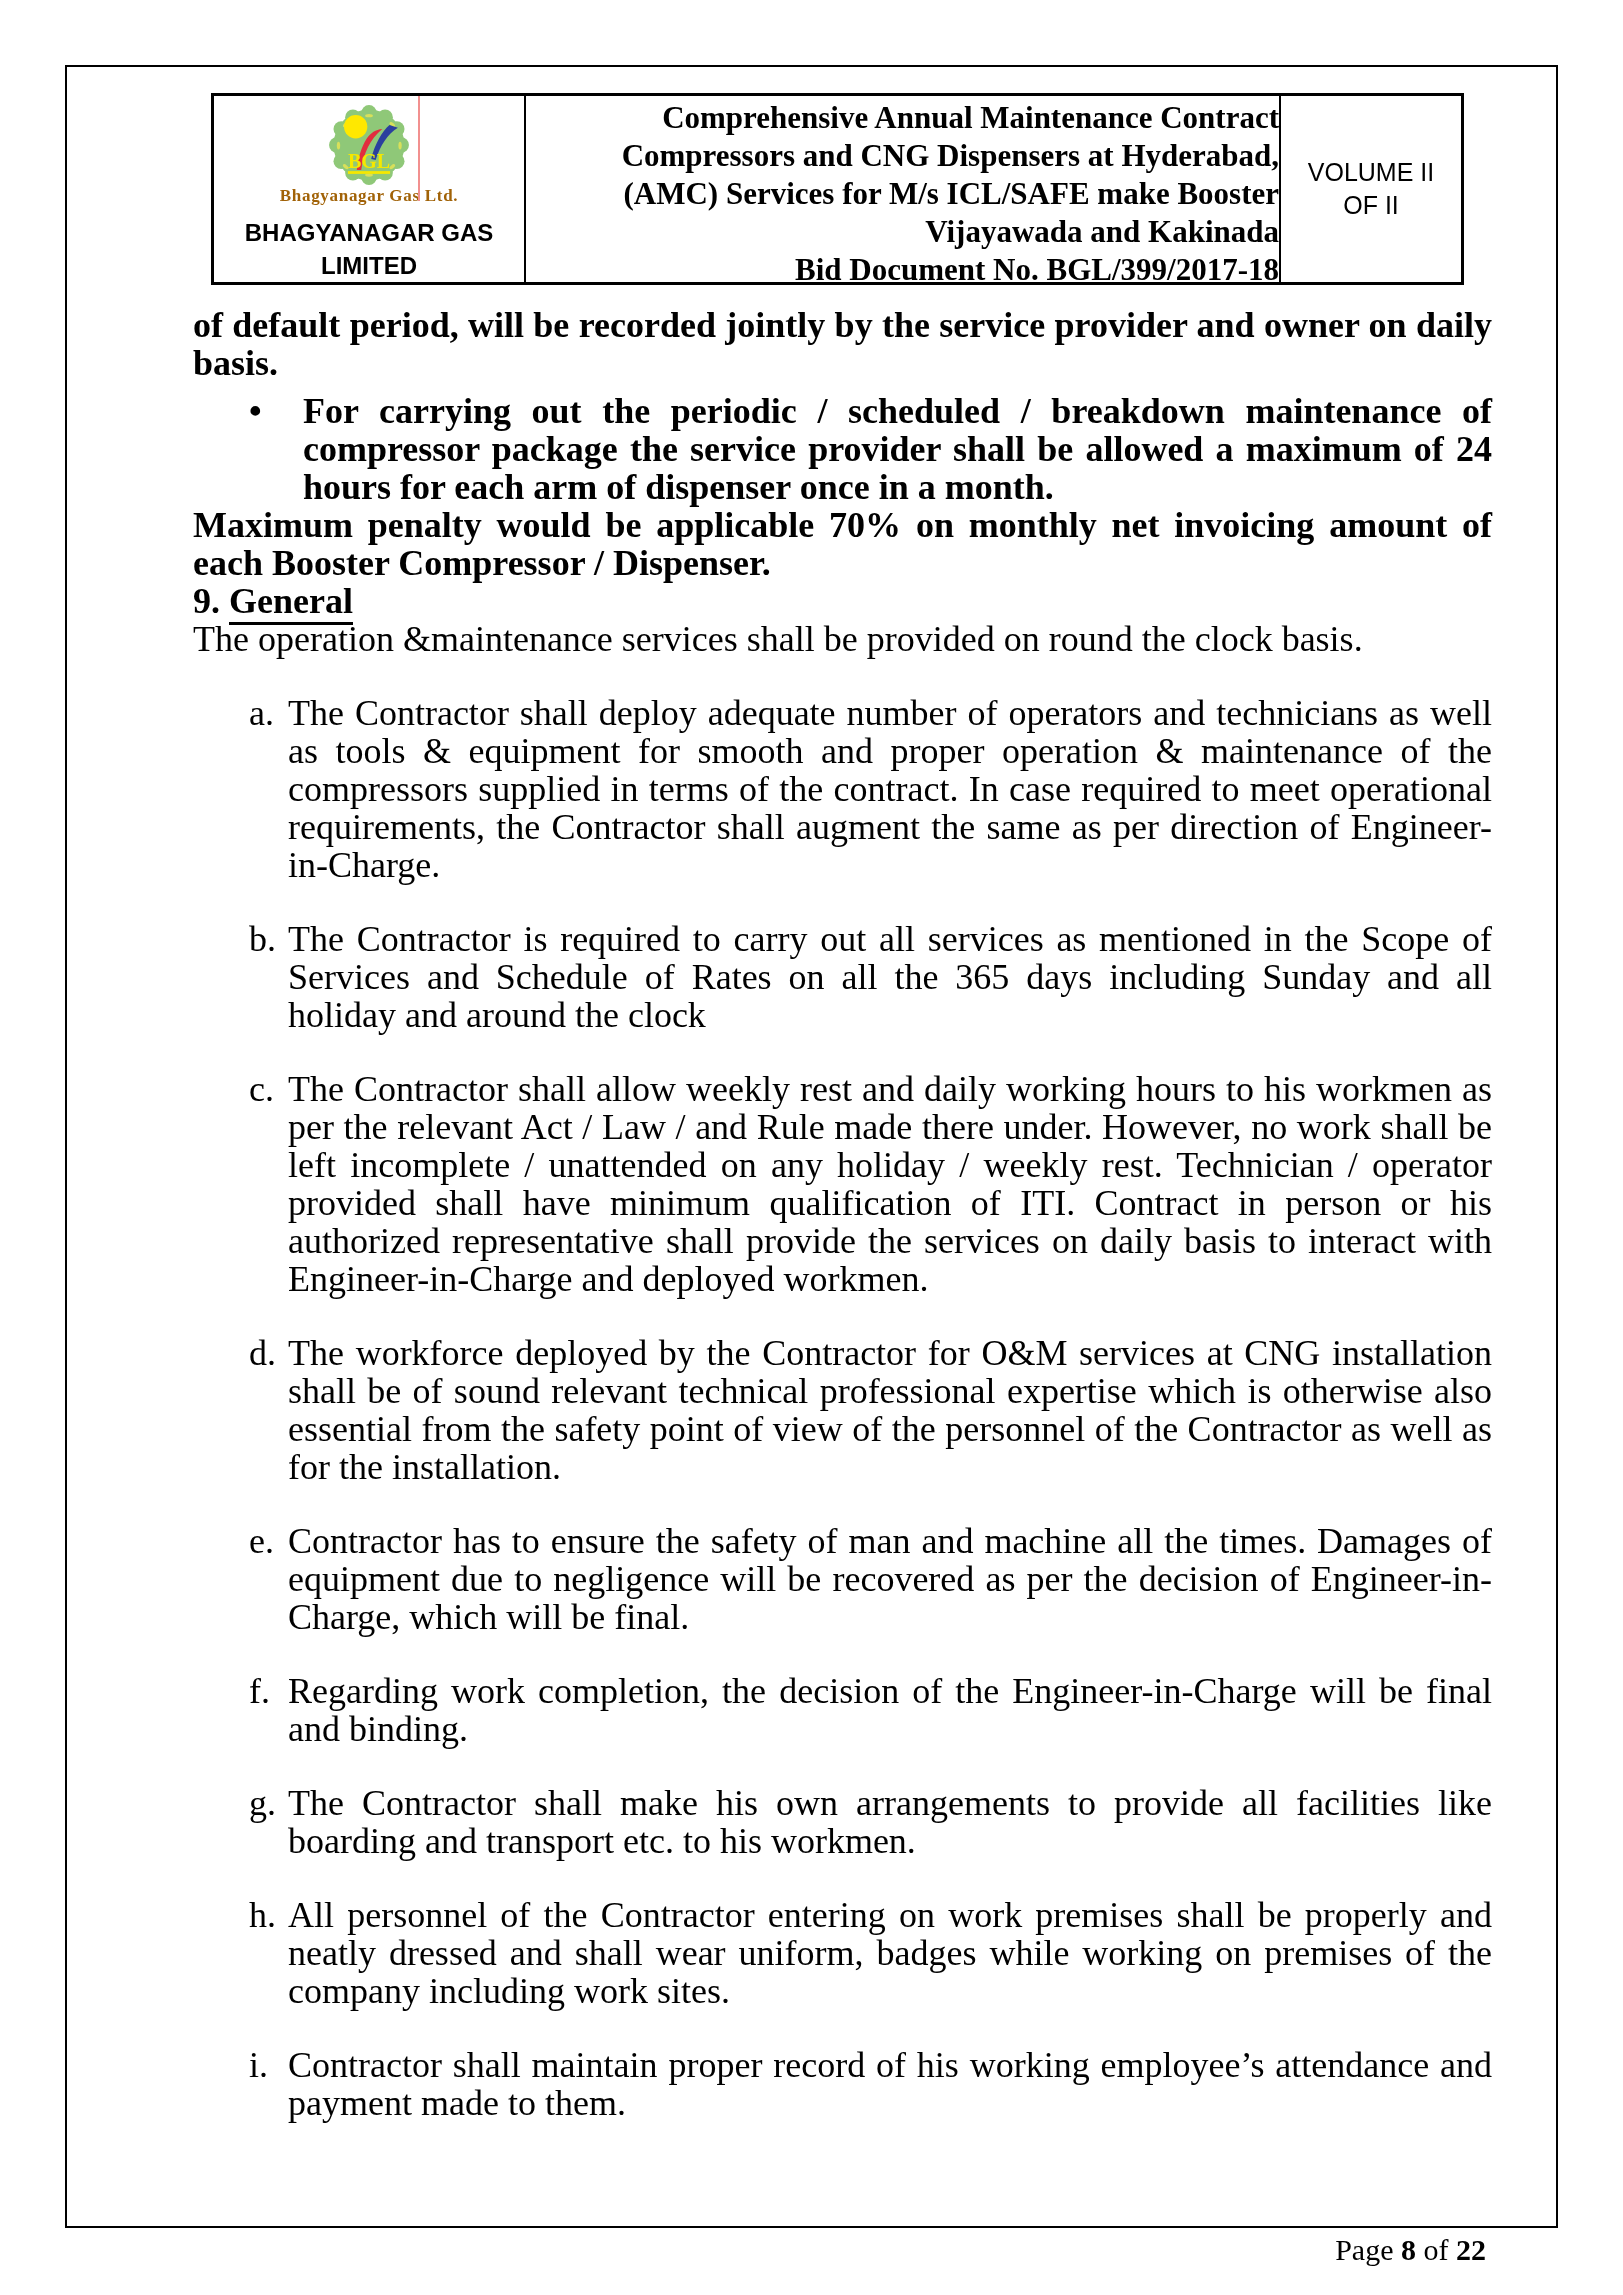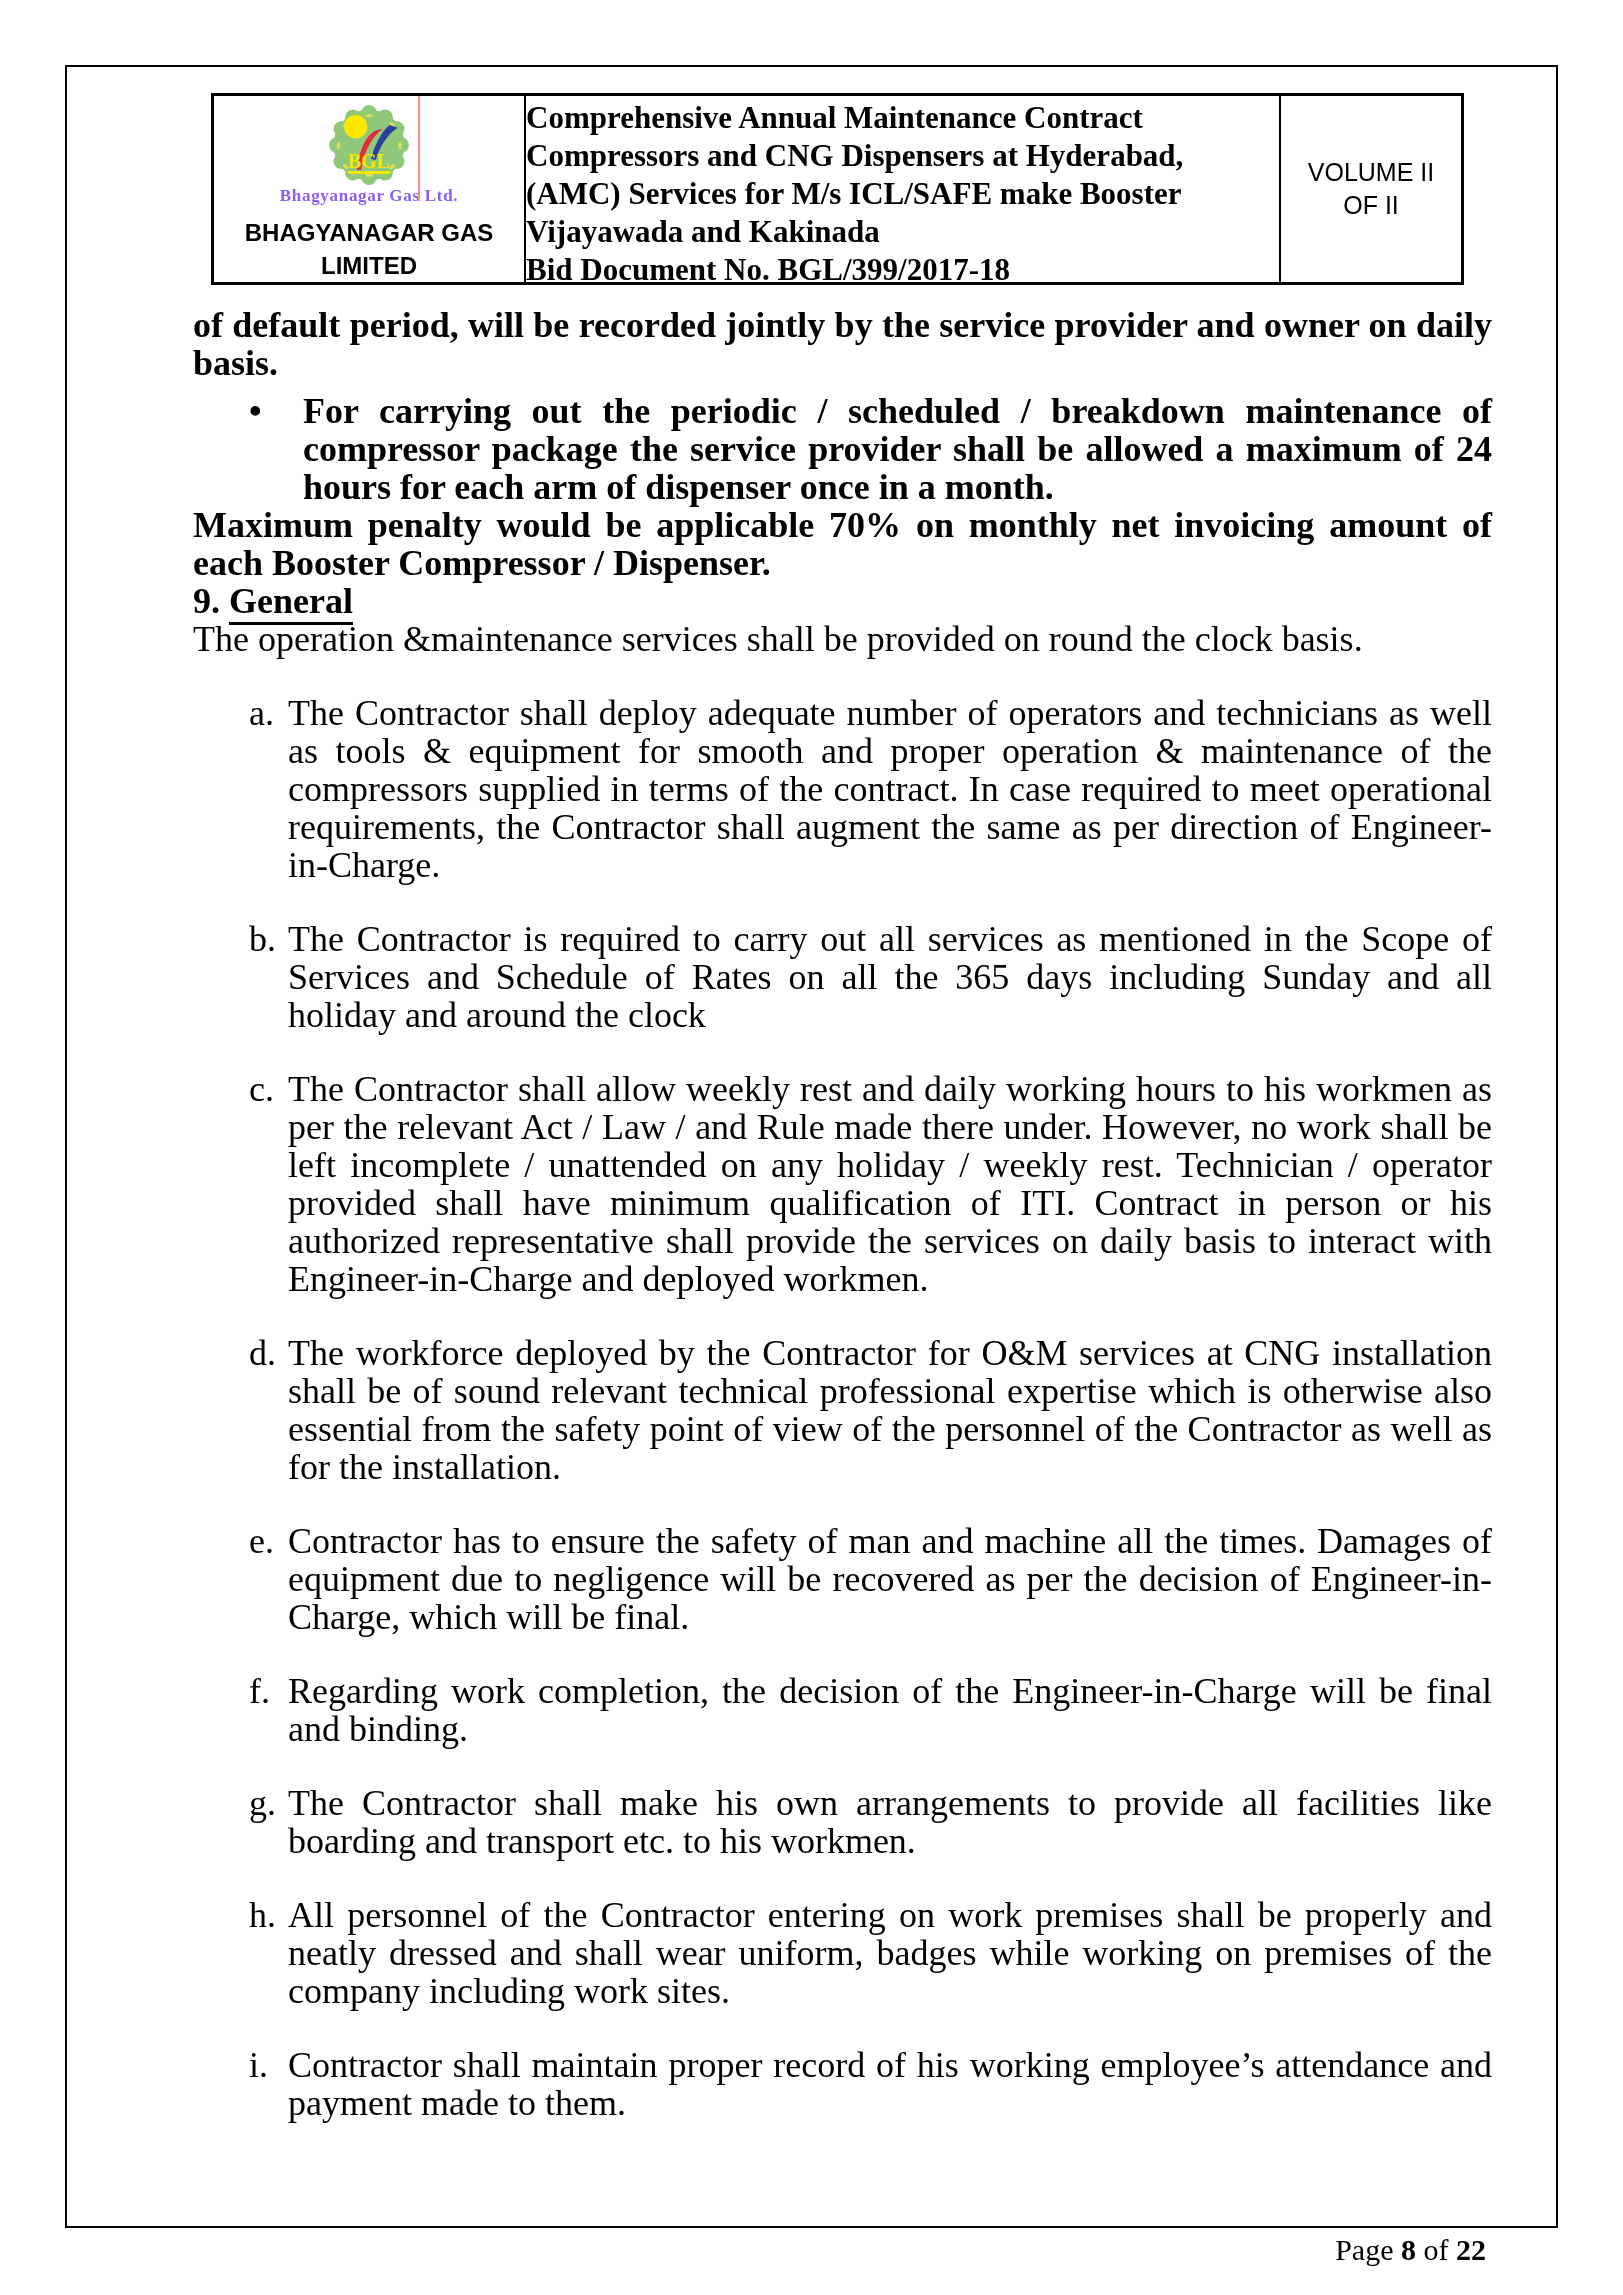--- a/index.html
+++ b/index.html
@@ -22,29 +22,29 @@
     display:flex;border:3.3px solid #000;box-sizing:border-box;background:#fff;
   }
   .logo-cell{
     width:312px;flex:none;border-right:2.6px solid #000;box-sizing:border-box;
     position:relative;display:flex;flex-direction:column;align-items:center;
     padding-top:2.6px;
   }
   .pink-line{position:absolute;left:204px;top:0;width:2px;height:105px;background:#f2908f;}
   .logo-caption{
     font-family:"Liberation Serif", serif;font-weight:bold;
-    font-size:17px;color:#8b5cf6;margin-top:-5.2px;letter-spacing:0.7px;
+    font-size:17px;color:#a16207;margin-top:-5.2px;letter-spacing:0.7px;
   }
   .company-name{
     font-family:"Liberation Sans", sans-serif;
     font-size:24px;line-height:33px;text-align:center;margin-top:10.5px;white-space:nowrap;font-weight:bold;
   }
   .title-cell{
     flex:1;border-right:2.6px solid #000;box-sizing:border-box;
-    text-align:left;font-weight:bold;font-size:31px;line-height:38px;
+    text-align:right;font-weight:bold;font-size:31px;line-height:38px;
     padding-top:3.3px;
   }
   .volume-cell{
     width:180px;flex:none;display:flex;flex-direction:column;
     align-items:center;justify-content:center;
     font-family:"Liberation Sans", sans-serif;font-size:25px;line-height:33px;
     text-align:center;
     border-radius:11px;
   }
   

